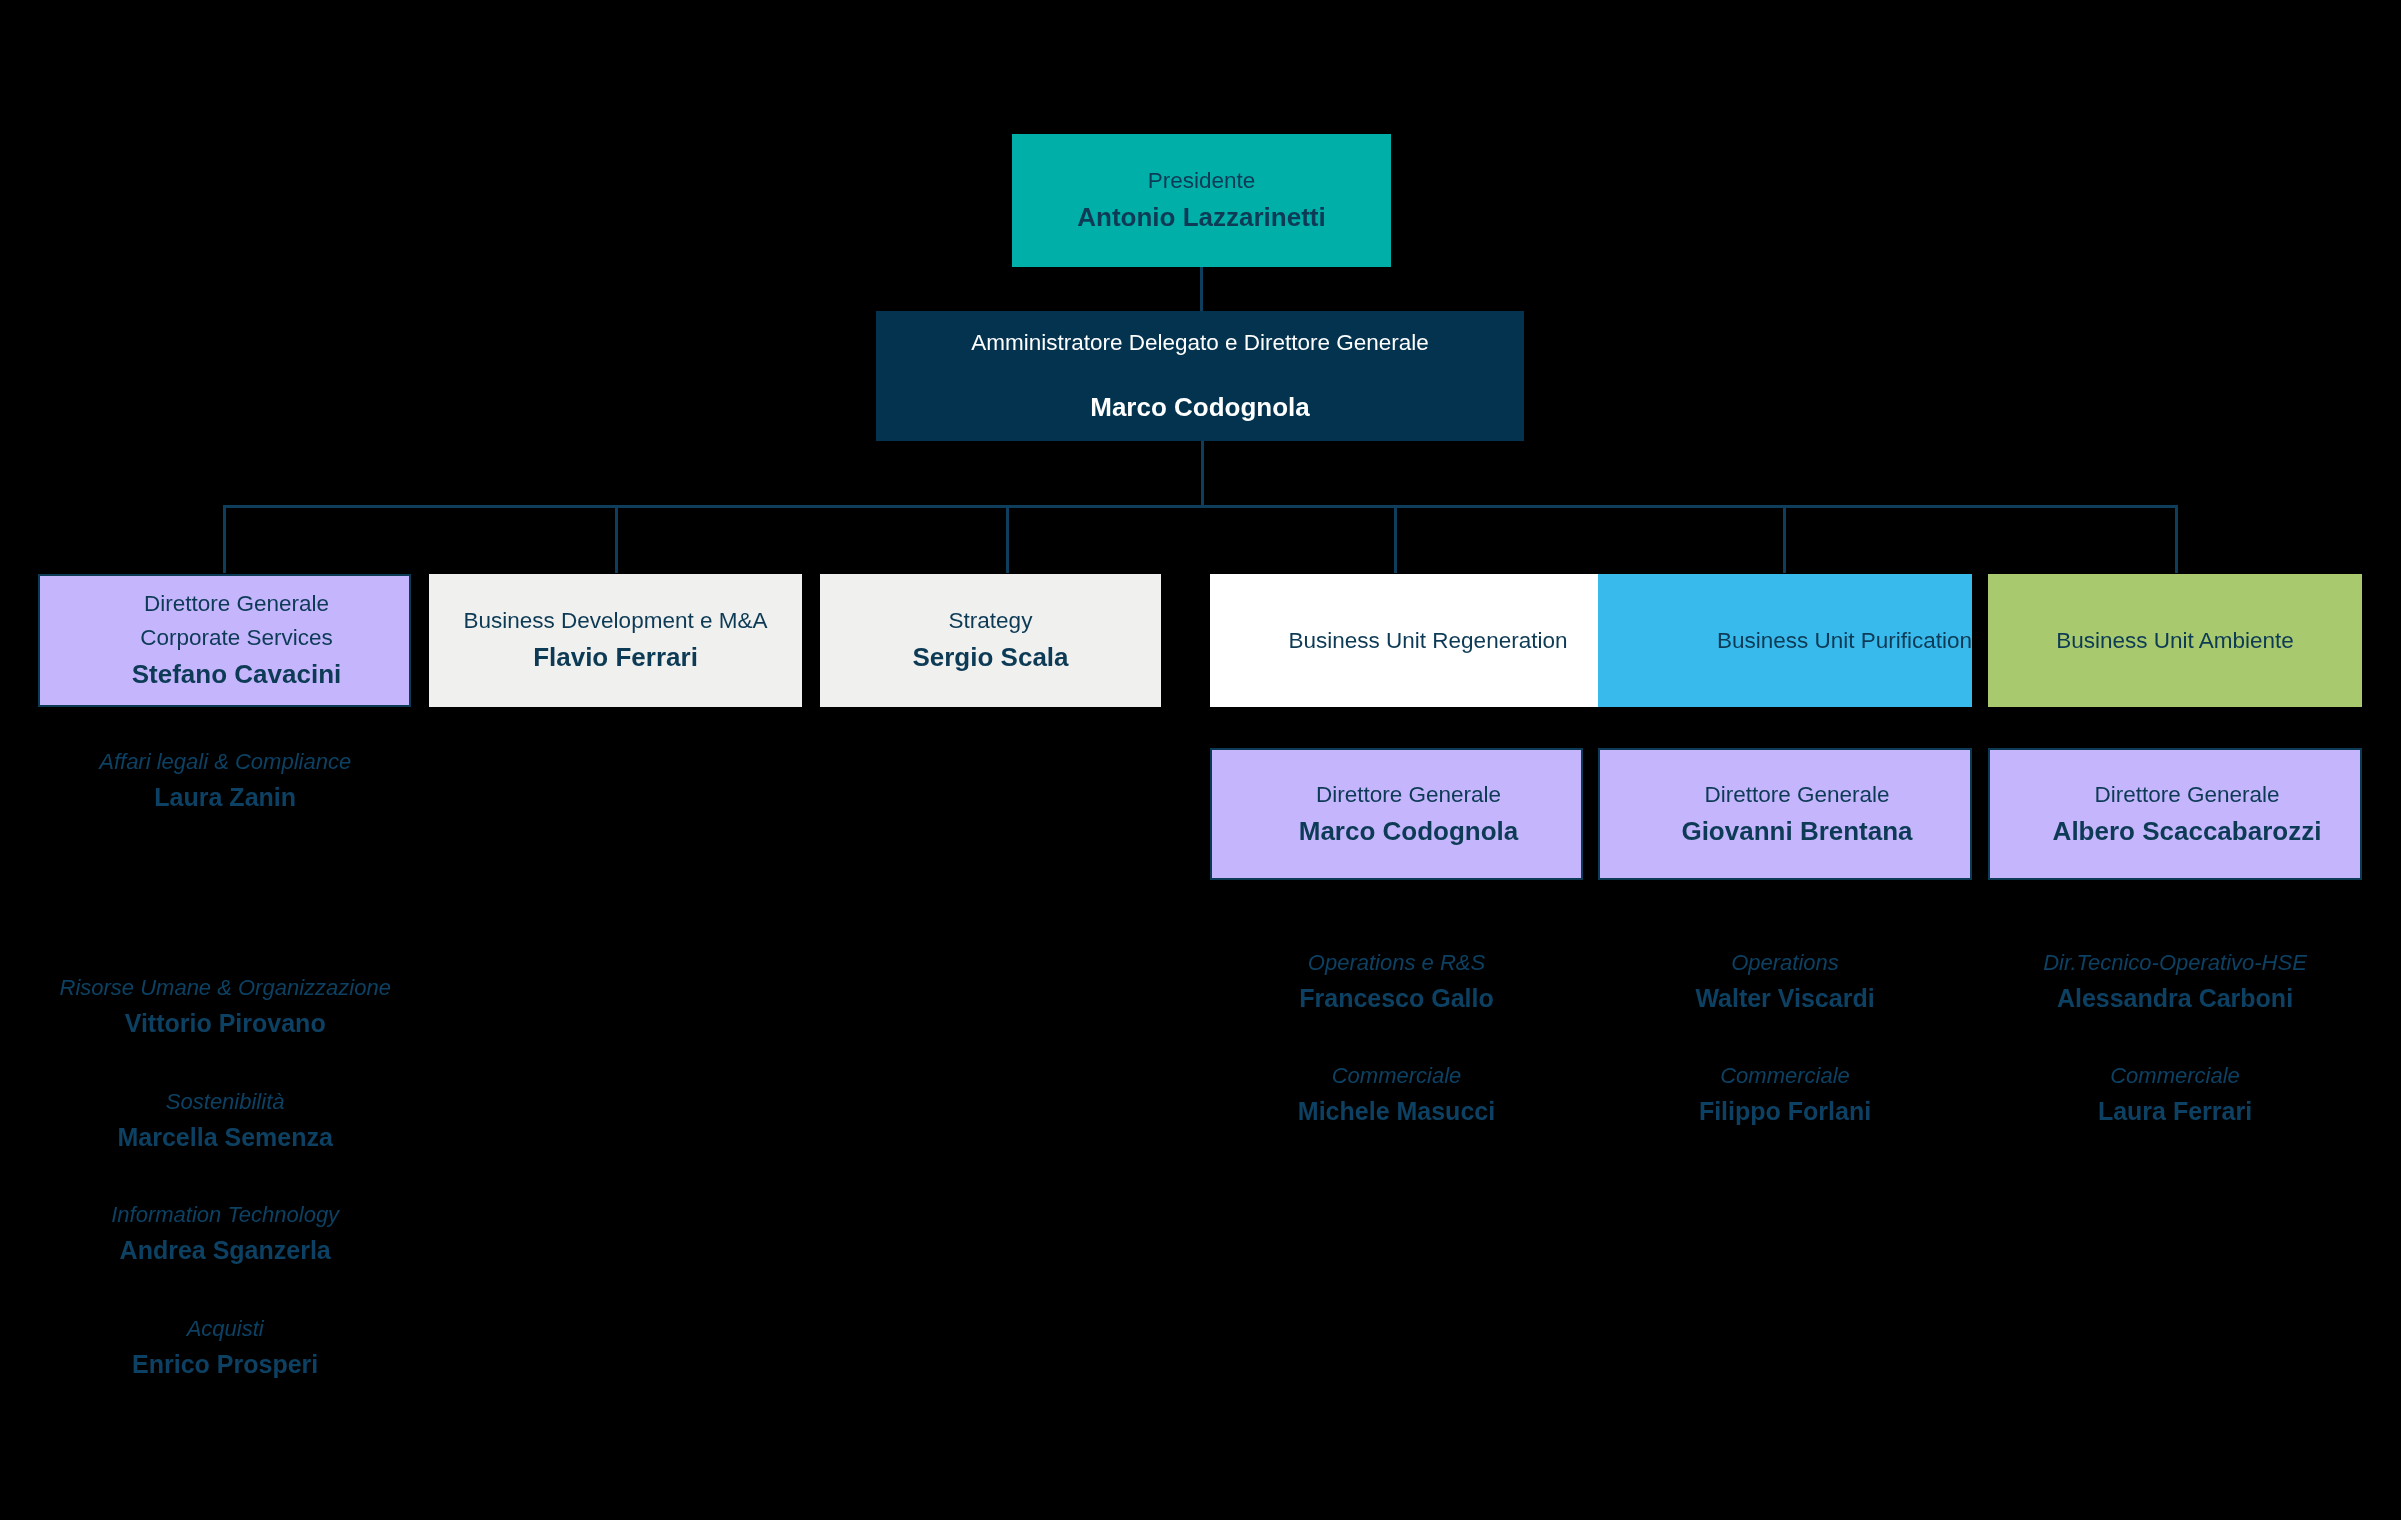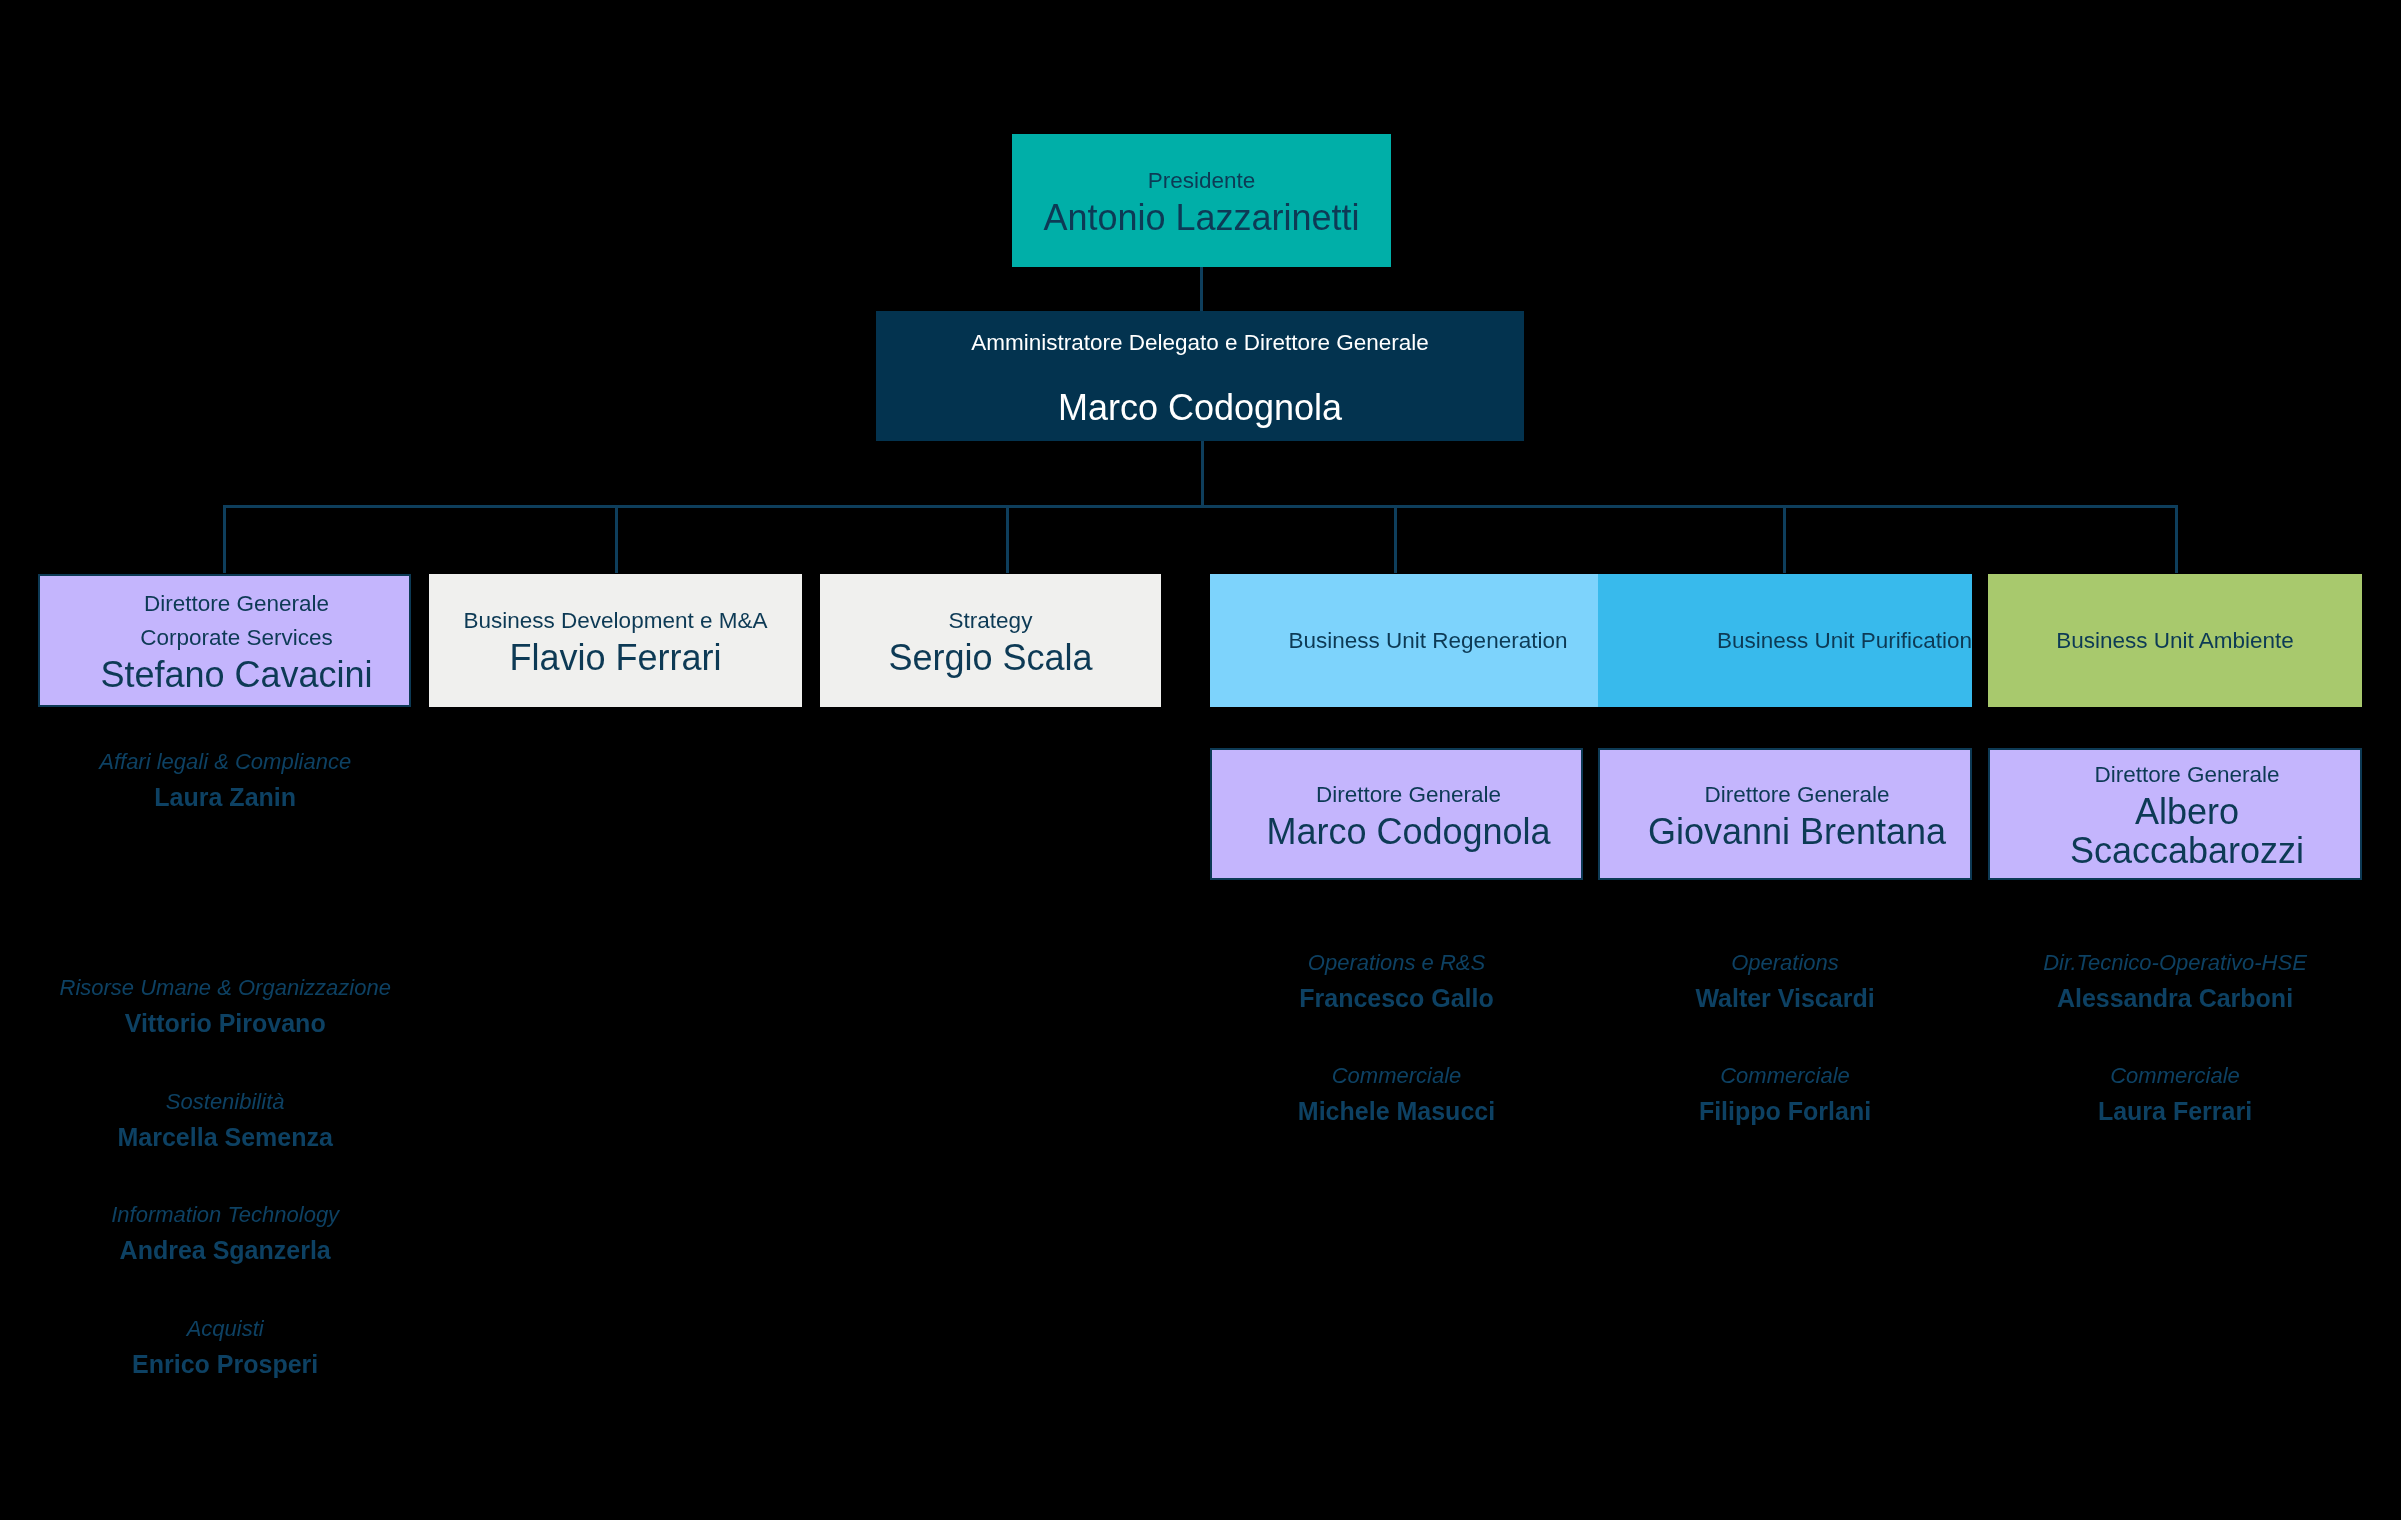--- a/index.html
+++ b/index.html
@@ -15,21 +15,21 @@
   .box {
     position: absolute;
     box-sizing: border-box;
     display: flex;
     flex-direction: column;
     align-items: center;
     justify-content: center;
     text-align: center;
   }
   .box .role { font-size: 22.5px; line-height: 34px; color: #0D3A55; }
-  .box .name { font-size: 36px; line-height: 39px; font-weight: 400; color: #0D3A55; }
+  .box .name { font-size: 26px; line-height: 39px; font-weight: 700; color: #0D3A55; }
   .box.inverse .role, .box.inverse .name { color: #FFFFFF; }
   .box.bordered { background: #c4b5fd; border: 2.5px solid #0D3A55; padding-left: 24px; }
   .connector { position: absolute; }
   .txt {
     position: absolute;
     text-align: center;
   }
   .txt .role { font-size: 22px; line-height: 33px; color: #0D4163; font-style: italic; }
   .txt .name { font-size: 25px; line-height: 38px; font-weight: 700; color: #0D4163; }
 </style>
@@ -67,21 +67,21 @@
   <div class="box" style="left: 429px; top: 574px; width: 373px; height: 133px; background-color: rgb(240, 240, 238);">
     <div class="role">Business Development e M&amp;A</div>
     <div class="name">Flavio Ferrari</div>
   </div>
 
   <div class="box" style="left: 820px; top: 574px; width: 341px; height: 133px; background-color: rgb(240, 240, 238);">
     <div class="role">Strategy</div>
     <div class="name">Sergio Scala</div>
   </div>
 
-  <div class="box" style="left: 1210px; top: 574px; width: 436px; height: 133px; background-color: #7dd3fc;">
+  <div class="box" style="left: 1210px; top: 574px; width: 436px; height: 133px; background-color: #ffffff;">
     <div class="role">Business Unit Regeneration</div>
   </div>
 
   <div class="box" style="left: 1598px; top: 574px; width: 374px; height: 133px; background-color: rgb(56, 186, 236); align-items: flex-end;">
     <div class="role">Business Unit Purification</div>
   </div>
 
   <div class="box" style="left: 1988px; top: 574px; width: 374px; height: 133px; background-color: rgb(168, 201, 109);">
     <div class="role">Business Unit Ambiente</div>
   </div>

